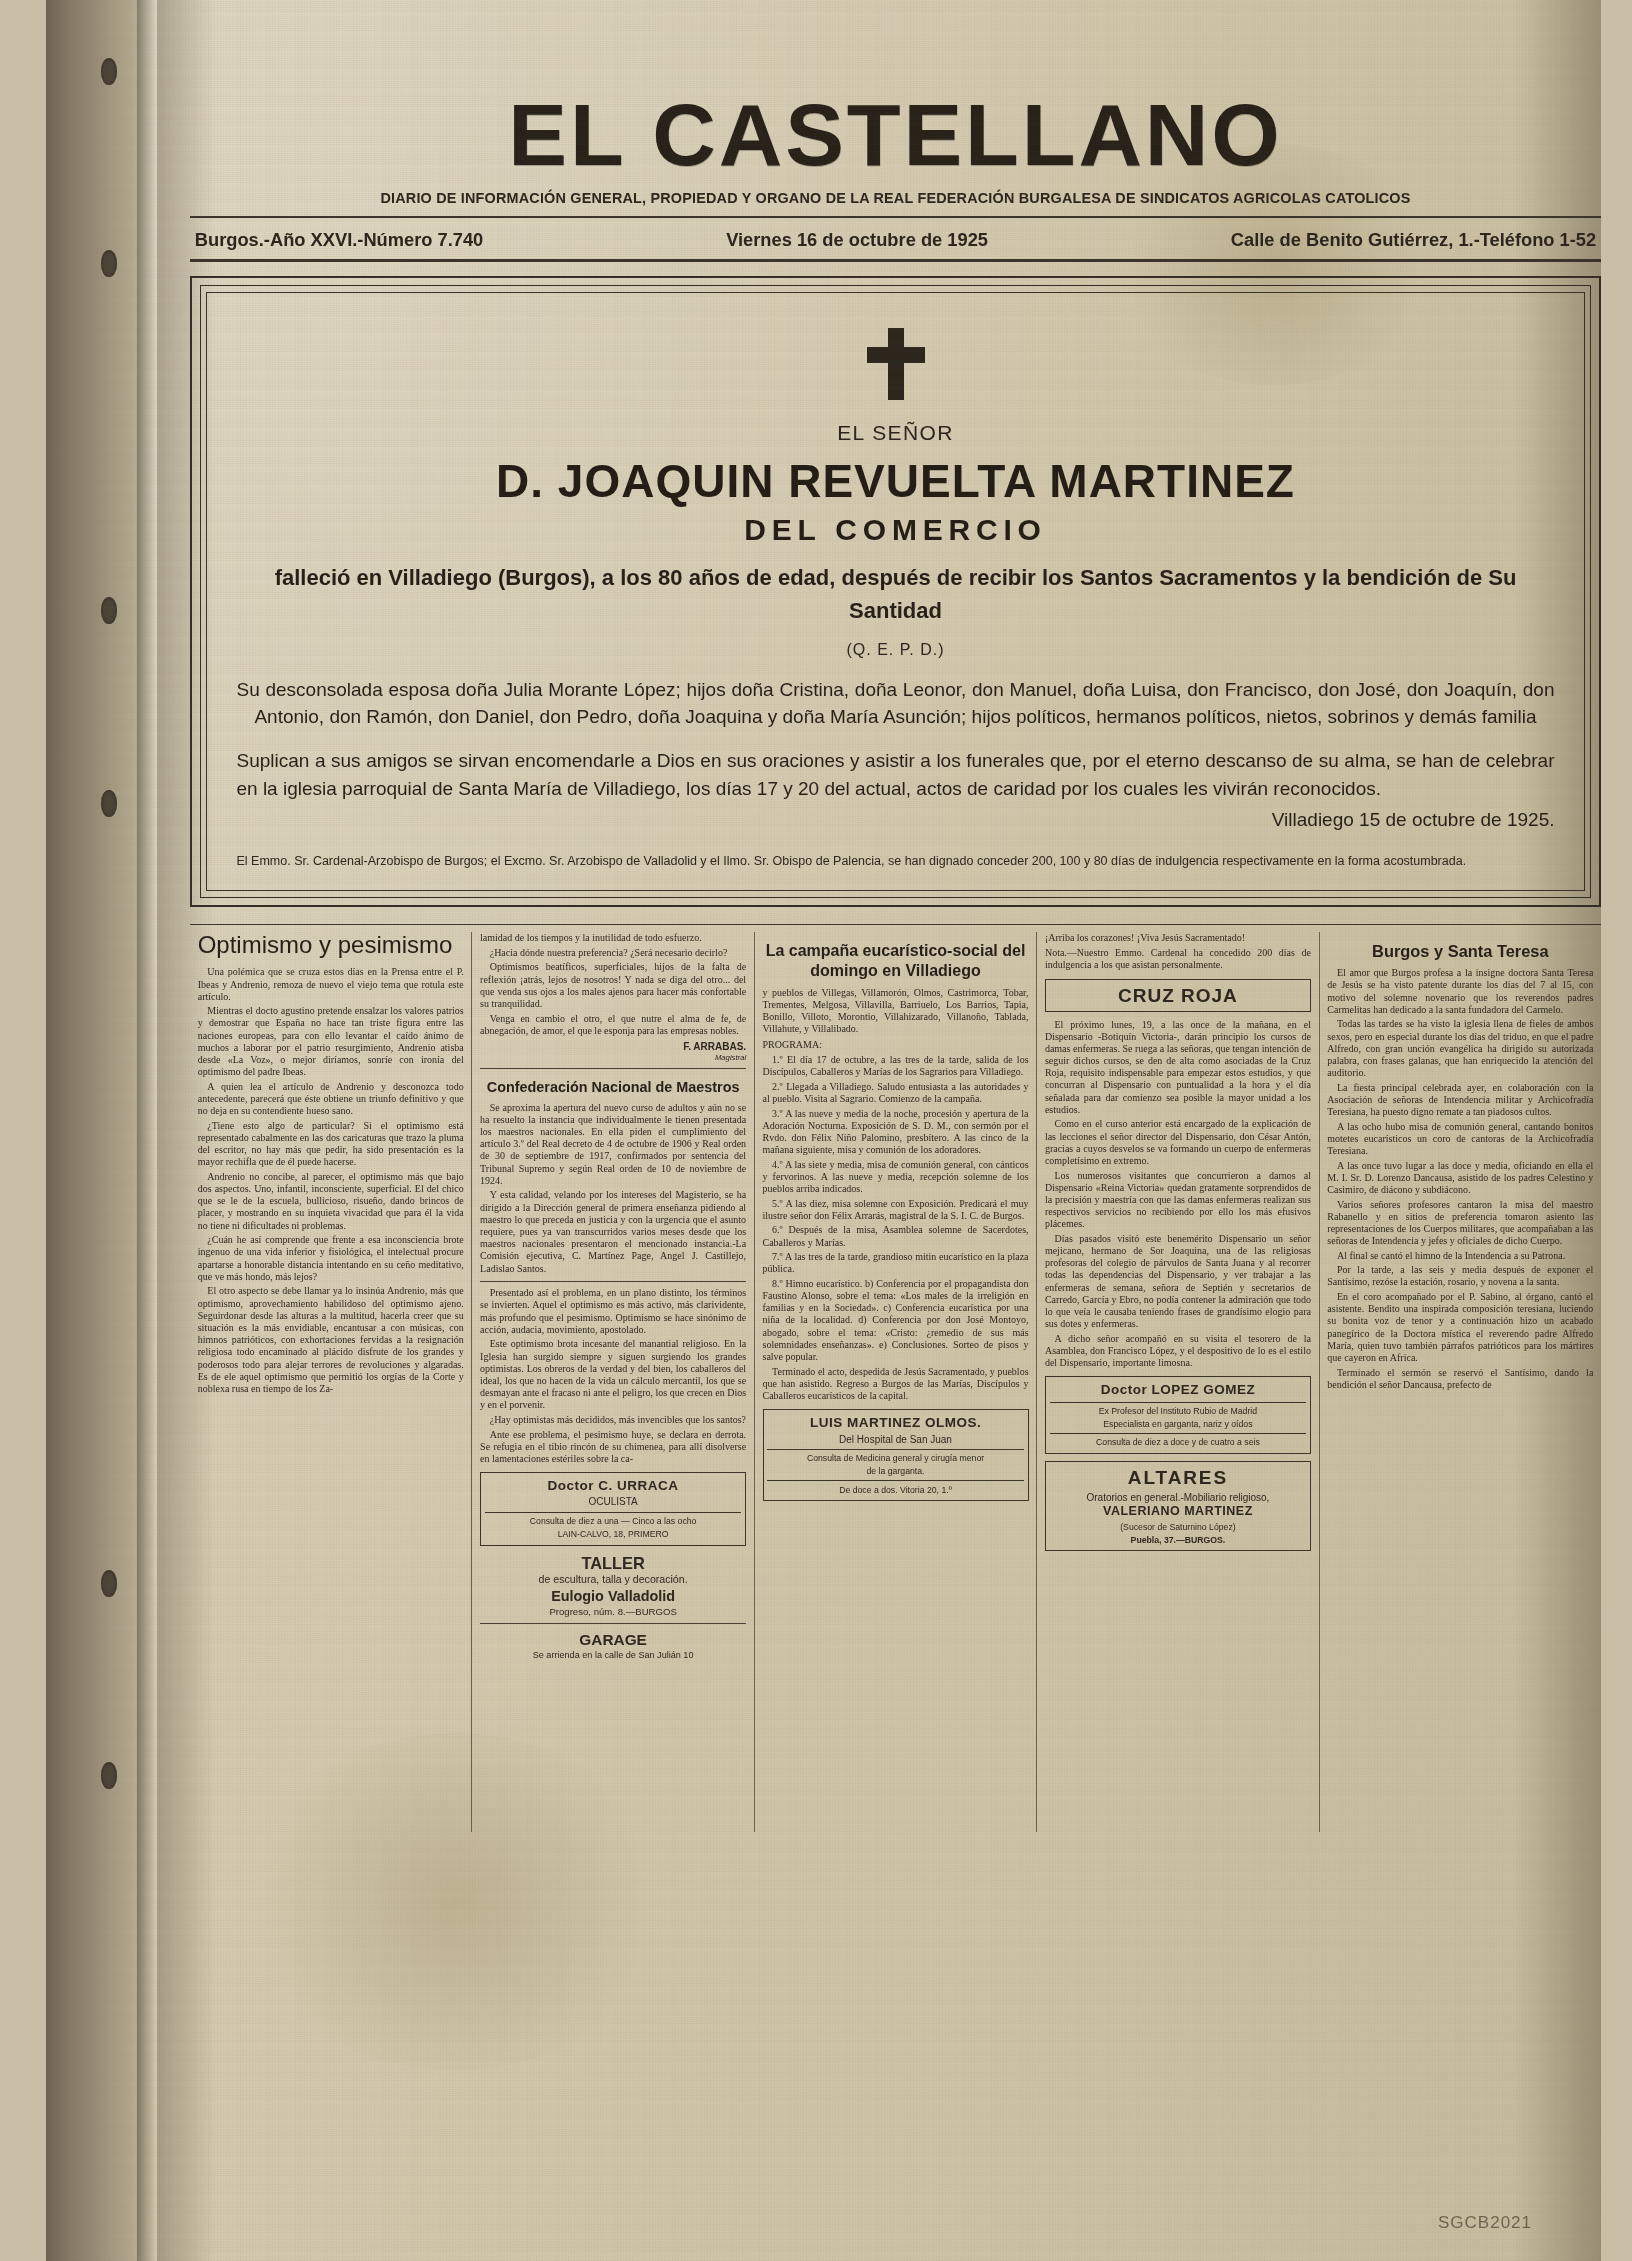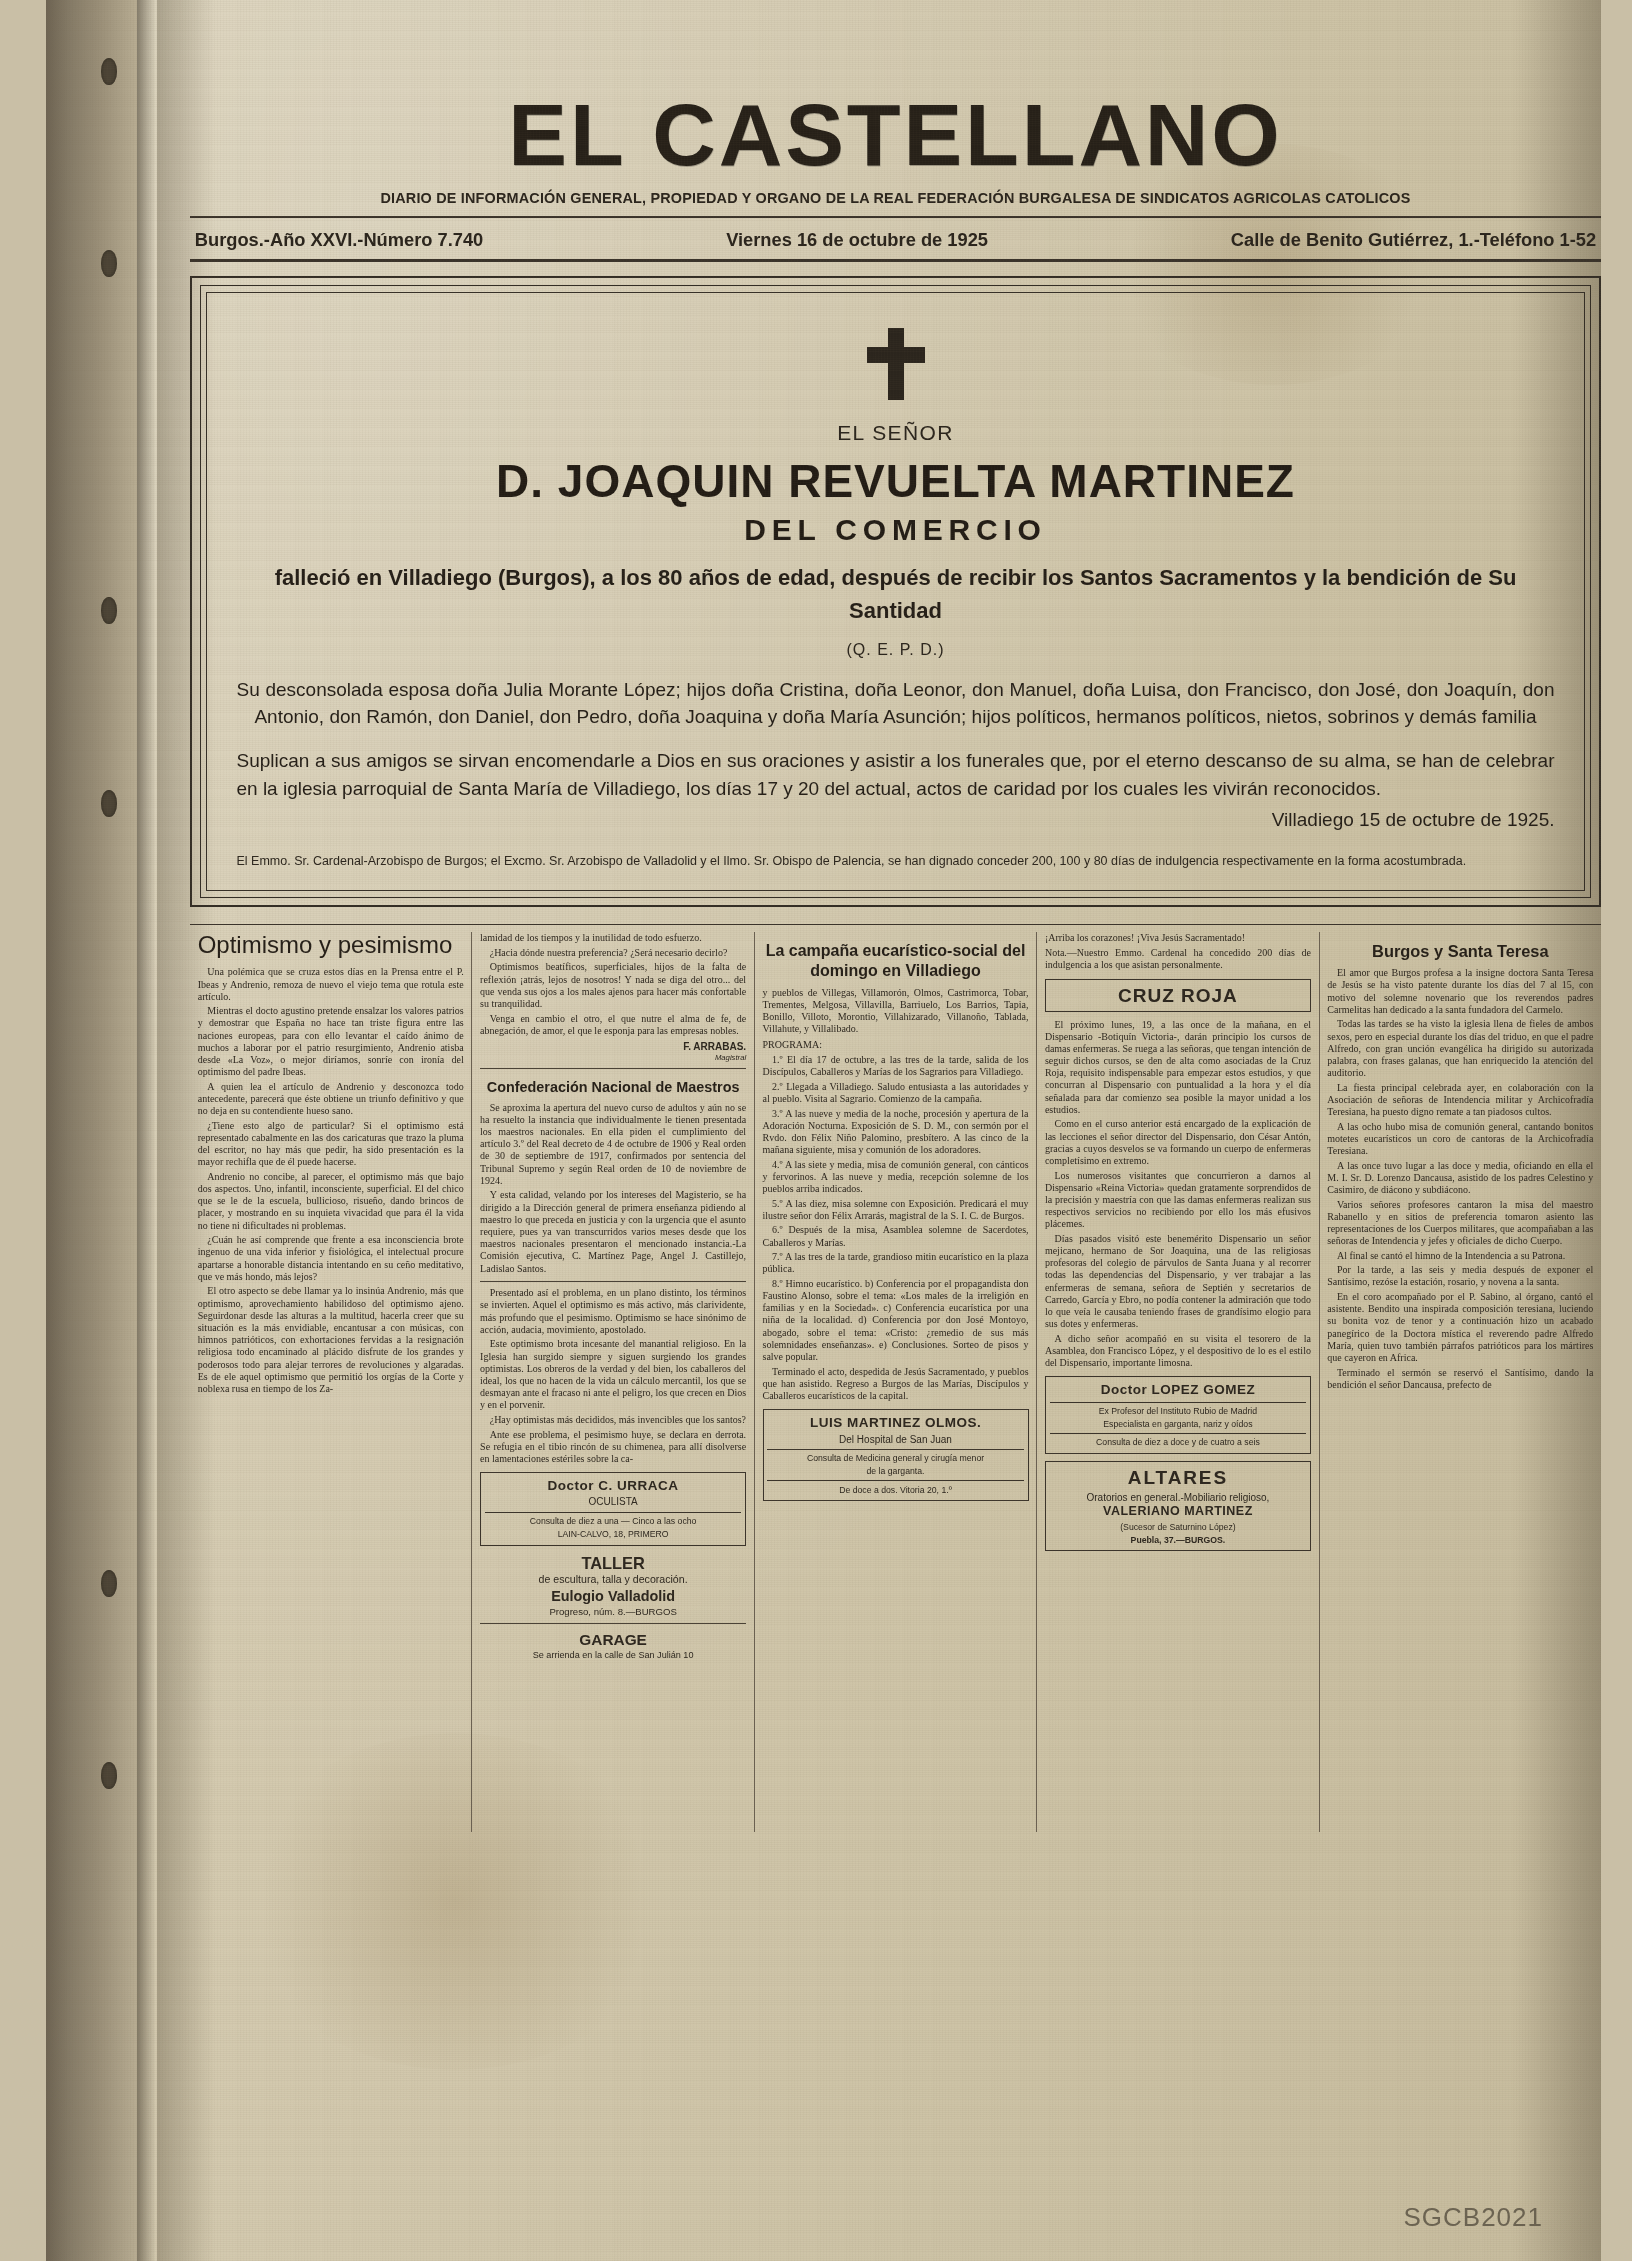--- a/index.html
+++ b/index.html
@@ -197,23 +197,23 @@
     font-weight:bold;
     font-size:19px;
     text-align:center;
     letter-spacing:1px;
     padding:3.9px 0;
     margin:7.7px 0 6.7px 0;
   }
   .prog-item { text-indent:0; margin-bottom:2.4px; }
 
   .watermark {
-    position:absolute; right:58px; bottom:28px;
-    font-family:"Liberation Sans", sans-serif;
-    font-size:26px; letter-spacing:1px; color:#5d5545; opacity:0.85;
+    position:absolute; right:69px; bottom:28px;
+    font-family:"Liberation Sans", sans-serif;
+    font-size:17px; letter-spacing:1px; color:#5d5545; opacity:0.85;
   }
 </style>
 </head>
 <body>
 
 <div class="paper">
   <div class="binder"></div>
   <div class="binder-edge"></div>
   <div class="hole" style="top:58px"></div>
   <div class="hole" style="top:250px"></div>

